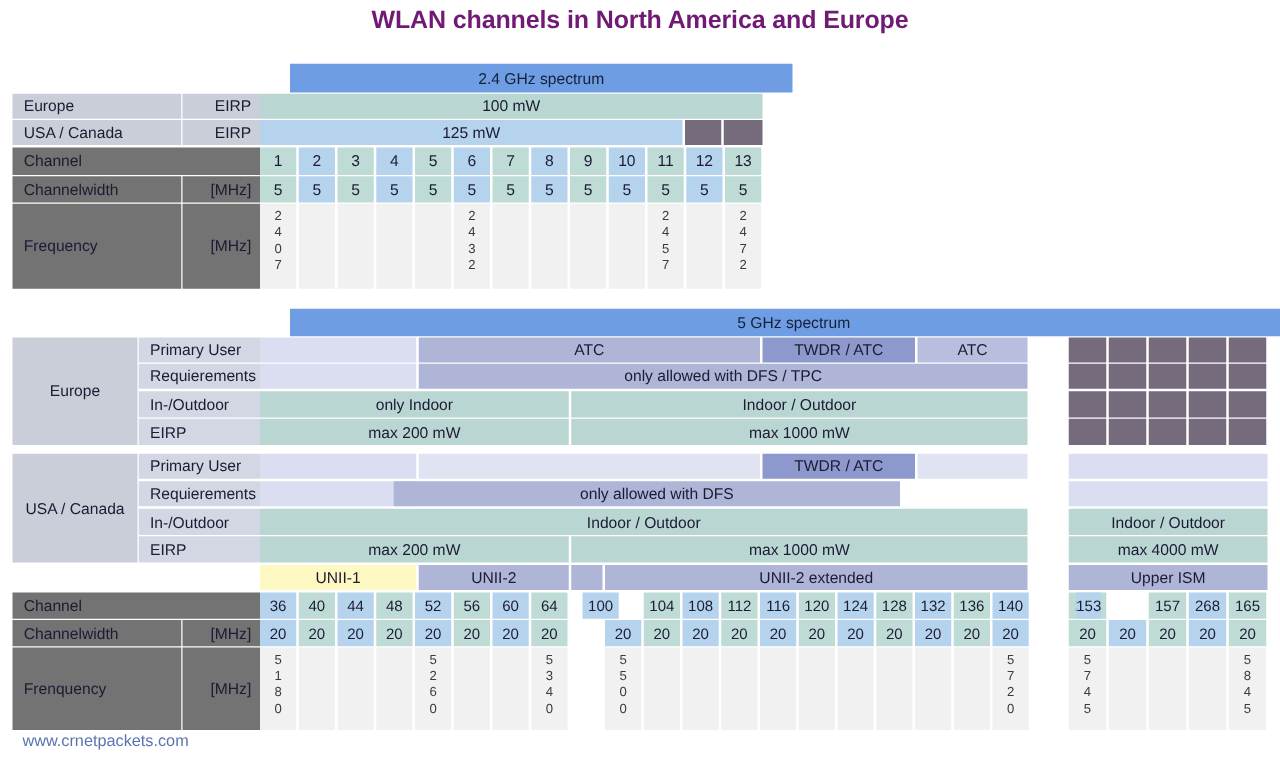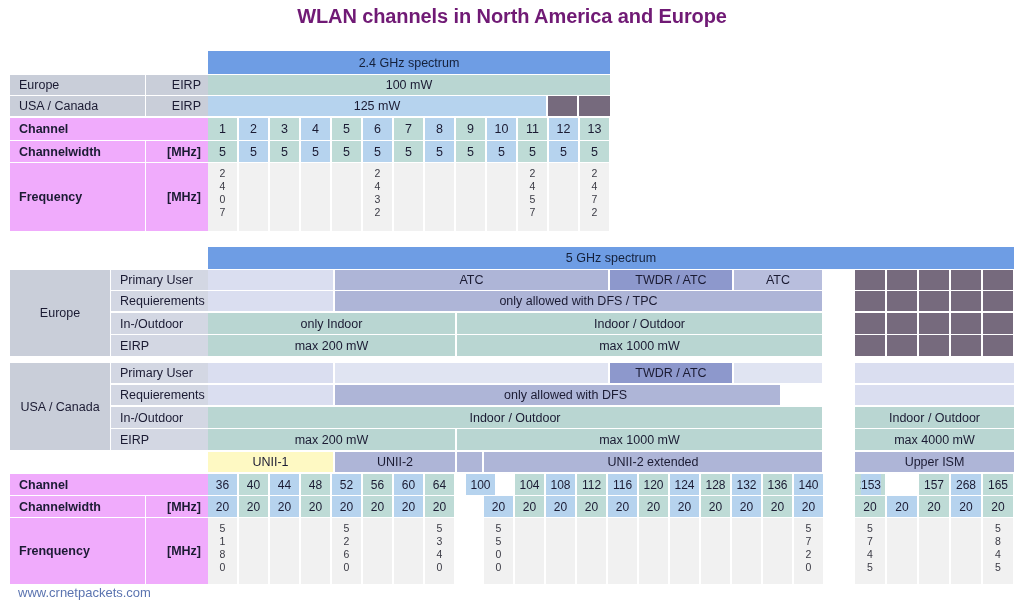--- a/index.html
+++ b/index.html
@@ -29,24 +29,24 @@
     font-size:12.5px;
     color:#1b1b33;
     white-space:nowrap;
     overflow:hidden;
   }
   .lbl{ justify-content:flex-start; padding-left:9px; }
   .lblR{ justify-content:flex-end; padding-right:7px; }
   .ctr{ justify-content:center; }
 
   
-  .c-spectrum  { background:#6e9de4; color:#14203a; }
+  .c-spectrum  { background:#6e9de4; color:#14203a;margin-left:24px; }
   .c-rowhead   { background:#c9ced9; }
   .c-rowhead2  { background:#d3d7e3; }
-  .c-purplelbl { background:#f0abfc;font-weight:bold; }
+  .c-purplelbl { background:#737373; }
   .c-teal      { background:#b9d6d2; }
   .c-blue      { background:#b6d3ee; }
   .c-lav       { background:#dadef0; }
   .c-lav2      { background:#e0e4f2; }
   .c-periw     { background:#aeb5d7; }
   .c-periw2    { background:#b8bedd; }
   .c-periwDark { background:#8d98cc; }
   .c-blocked   { background:#766a7d; }
   .c-tan       { background:#fef9c3; }
   .c-chanT     { background:#bedbd6; }
@@ -216,21 +216,21 @@
     <div class="cell c-rowhead2 lbl" style="left:111px;top:407px;width:97px;height:21px;">In-/Outdoor</div>
     <div class="cell c-rowhead2 lbl" style="left:111px;top:429px;width:97px;height:21px;">EIRP</div>
 
     <div class="cell c-lav" style="left:208px;top:363px;width:125px;height:20px;"></div>
     <div class="cell c-lav2" style="left:335px;top:363px;width:273px;height:20px;"></div>
     <div class="cell c-periwDark" style="left:610px;top:363px;width:122px;height:20px;">TWDR / ATC</div>
     <div class="cell c-lav2" style="left:734px;top:363px;width:88px;height:20px;"></div>
     <div class="cell c-lav" style="left:855px;top:363px;width:159px;height:20px;"></div>
 
     <div class="cell c-lav" style="left:208px;top:385px;width:125px;height:20px;"></div>
-    <div class="cell c-periw" style="left:335px;top:385px;width:445px;height:20px;padding-left:16px;">only allowed with DFS</div>
+    <div class="cell c-periw" style="left:315px;top:385px;width:405px;height:20px;padding-left:16px;">only allowed with DFS</div>
     <div class="cell c-lav" style="left:855px;top:385px;width:159px;height:20px;"></div>
 
     <div class="cell c-teal" style="left:208px;top:407px;width:614px;height:21px;">Indoor / Outdoor</div>
     <div class="cell c-teal" style="left:855px;top:407px;width:159px;height:21px;">Indoor / Outdoor</div>
 
     <div class="cell c-teal" style="left:208px;top:429px;width:247px;height:21px;">max 200 mW</div>
     <div class="cell c-teal" style="left:457px;top:429px;width:365px;height:21px;">max 1000 mW</div>
     <div class="cell c-teal" style="left:855px;top:429px;width:159px;height:21px;">max 4000 mW</div>
 
     <div class="cell c-tan" style="left:208px;top:452px;width:125px;height:20px;">UNII-1</div>

